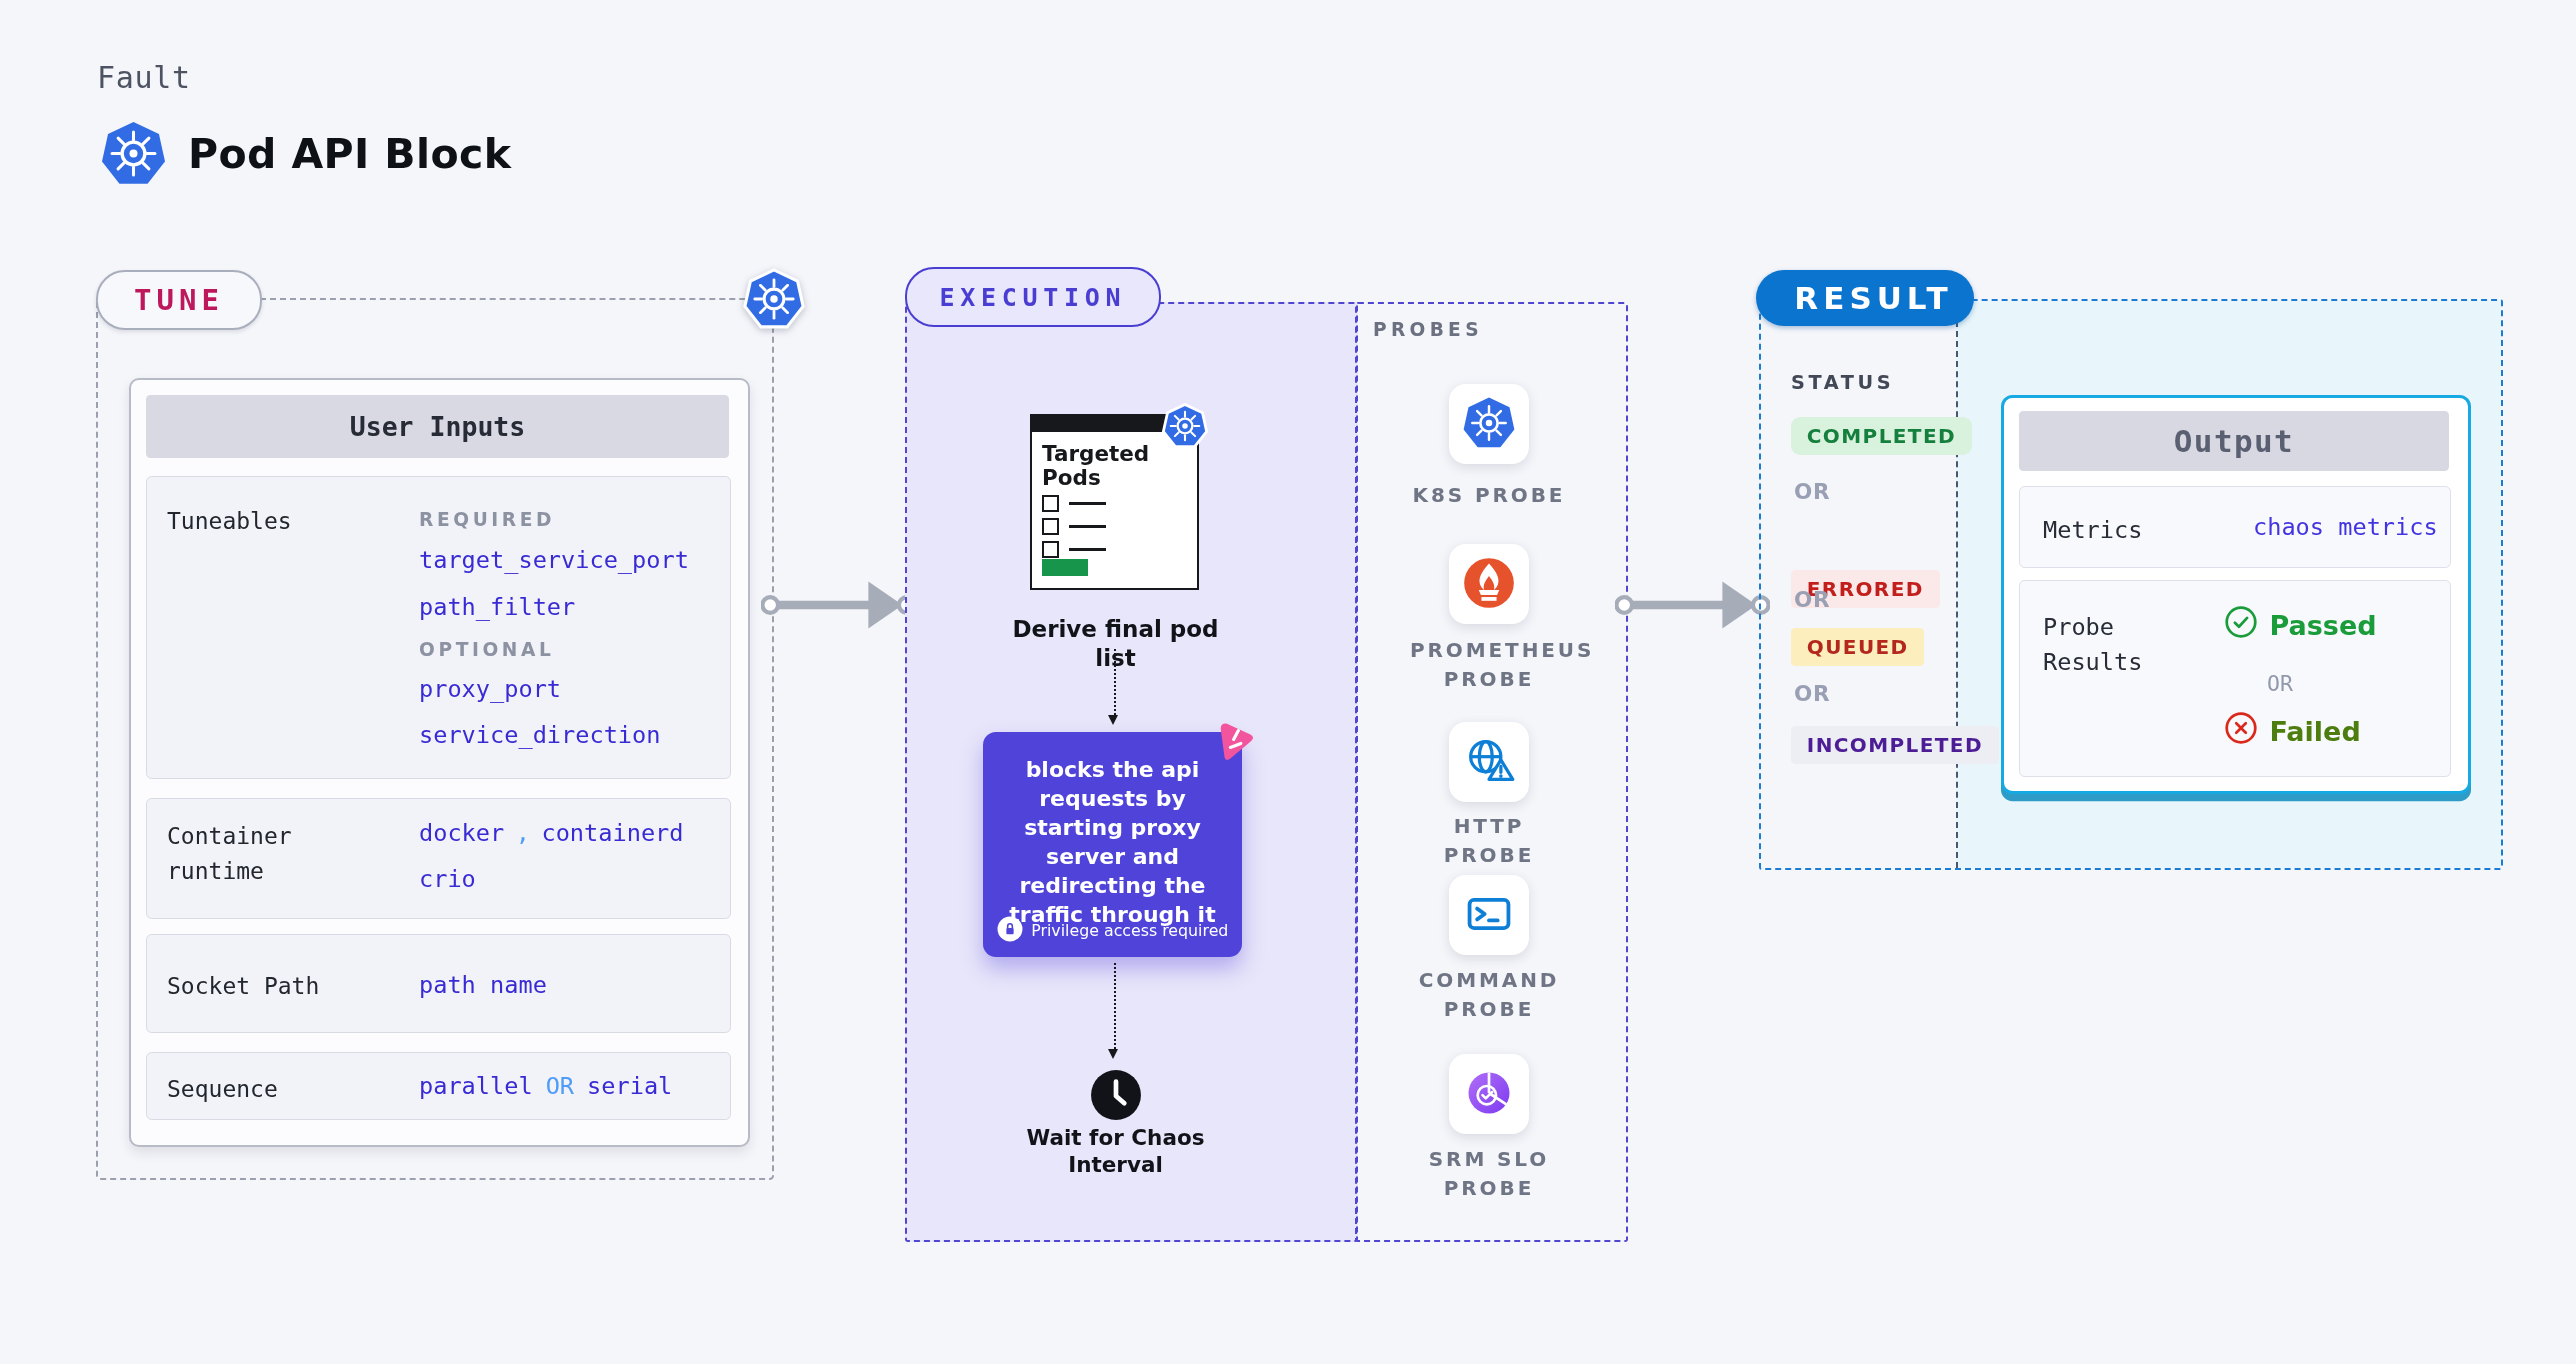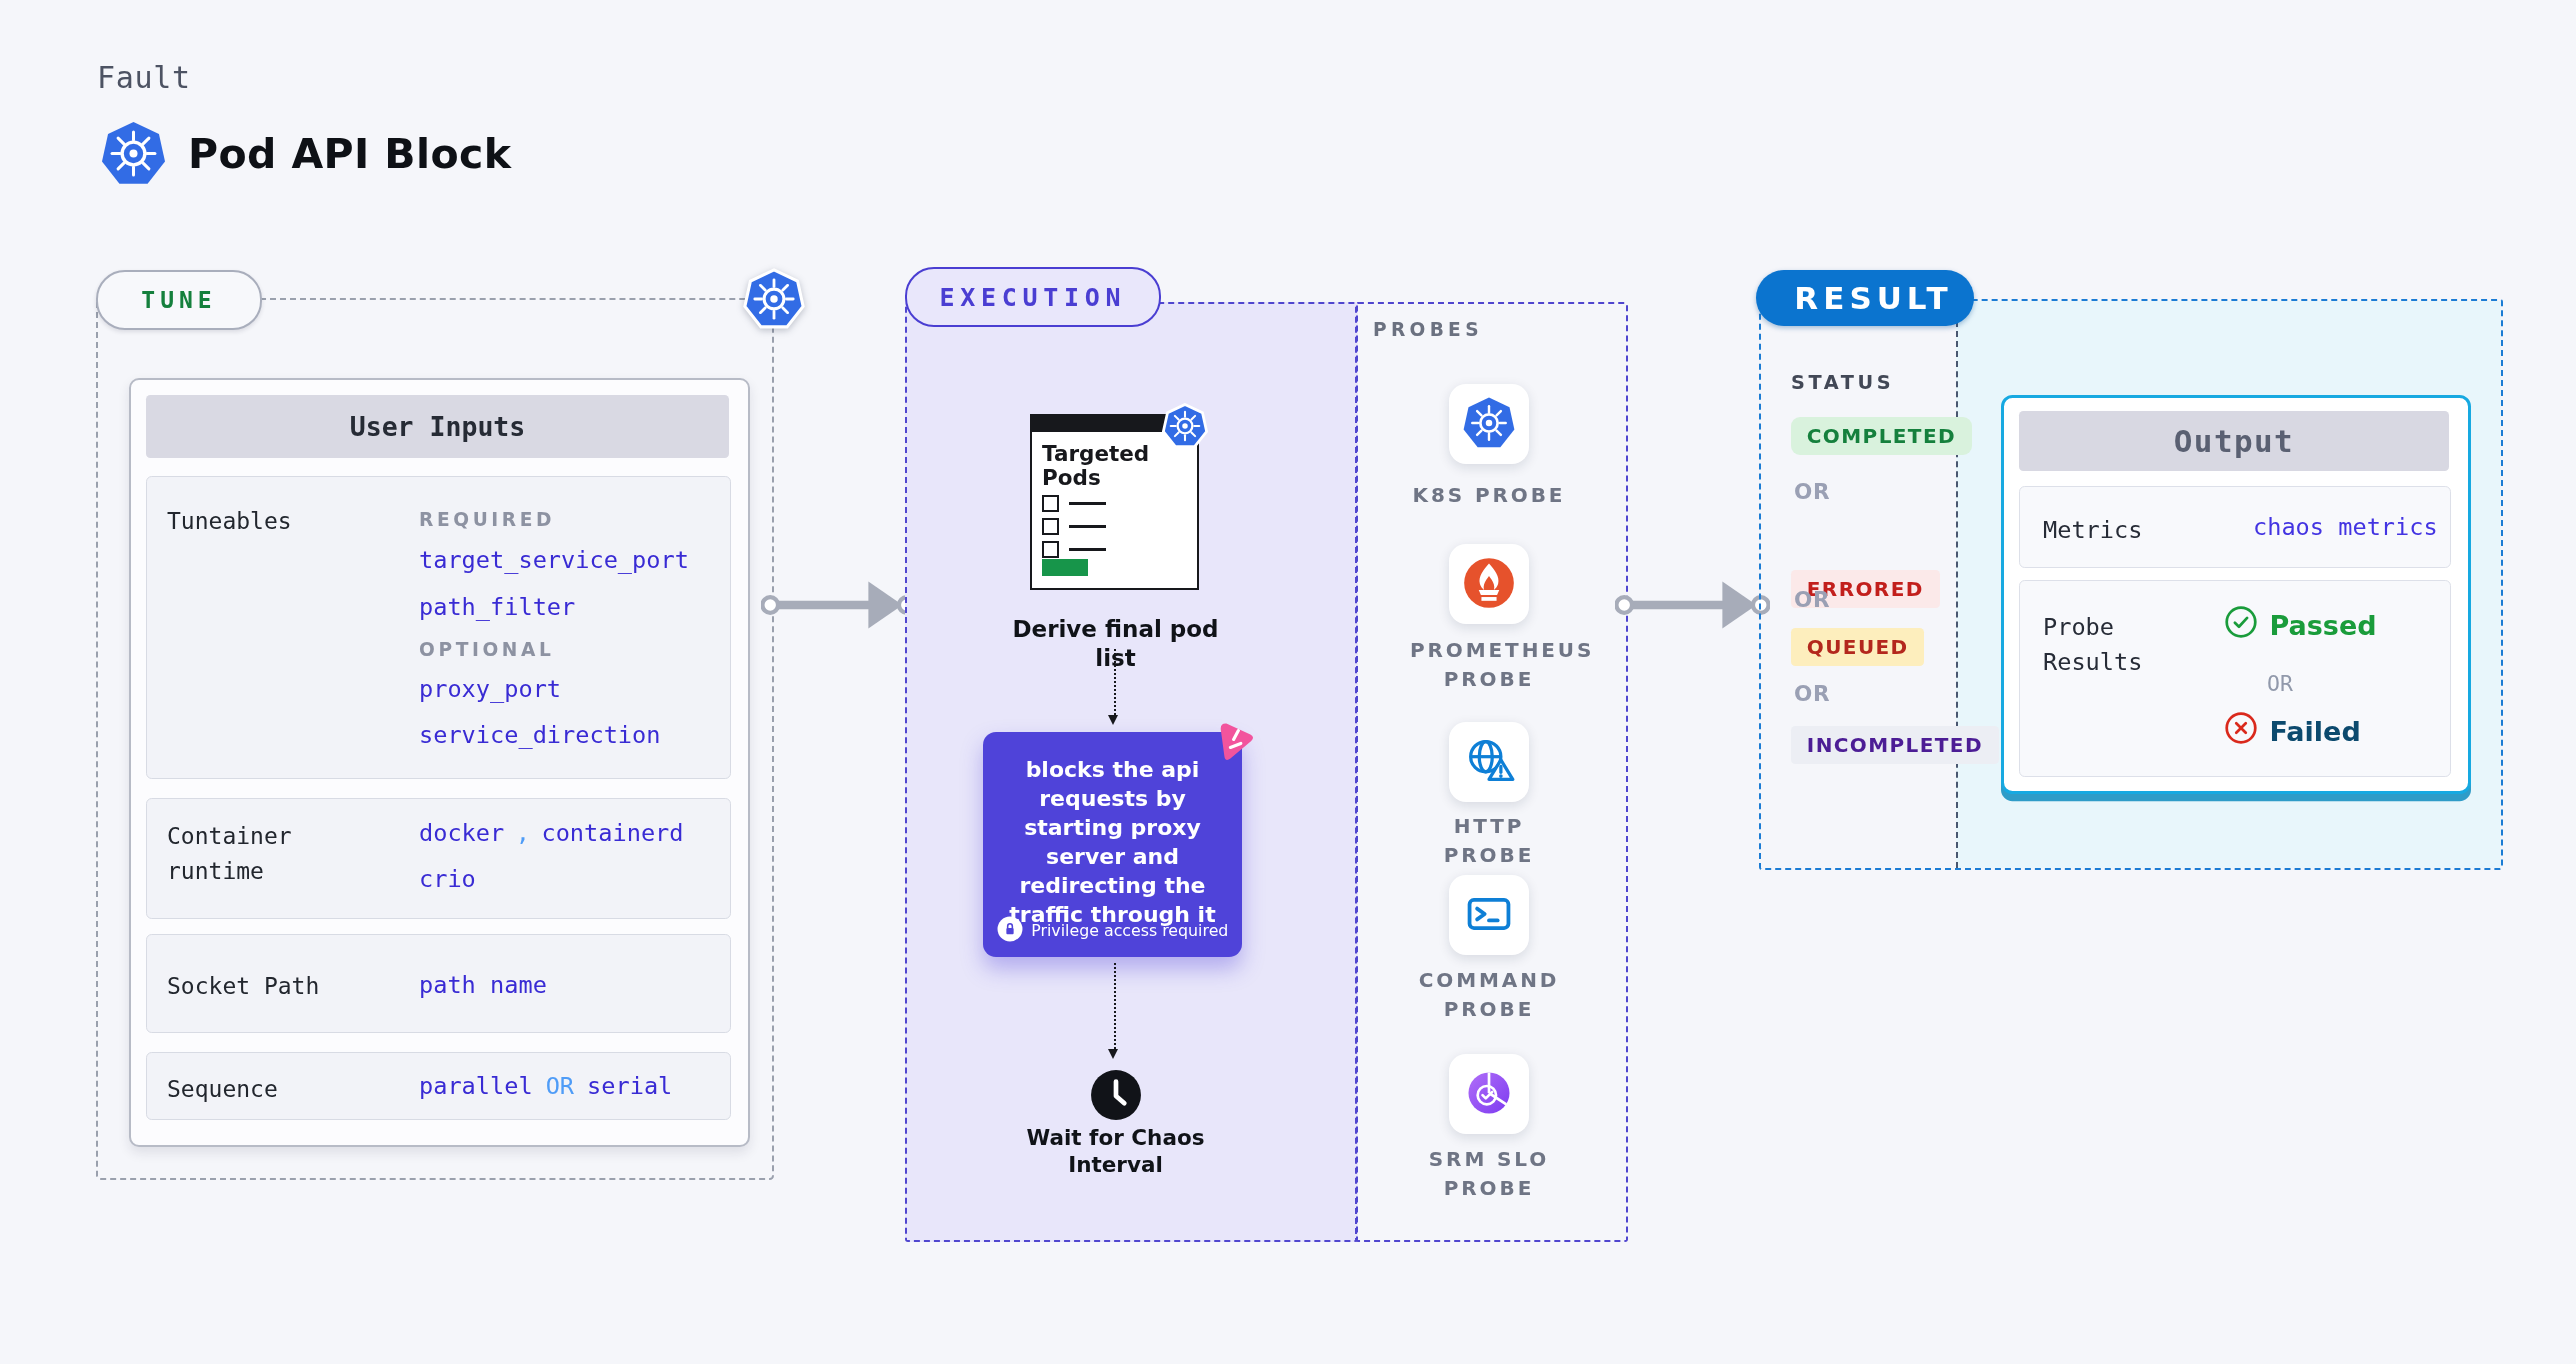--- a/index.html
+++ b/index.html
@@ -13,21 +13,21 @@
   .mono{font-family:"DejaVu Sans Mono","Liberation Mono",monospace;}
 
   
   .eyebrow{left:97px;top:60px;font-size:30px;color:#4d5363;letter-spacing:0.7px;}
   .hlogo{left:100px;top:120px;width:67px;height:67px;}
   .htitle{left:188px;top:130px;font-size:41px;font-weight:800;color:#0e1116;letter-spacing:0.4px;}
 
   
   .pill{display:flex;align-items:center;justify-content:center;border-radius:29px;font-weight:bold;}
   .tune-pill{left:96px;top:270px;width:162px;height:56px;background:#f7f8fb;border:2.1px solid #a9aebc;
-    font-size:23px;letter-spacing:5px;color:#15803d;box-shadow:0 2.1px 4.3px rgba(30,35,60,.12);}
+    font-size:29px;letter-spacing:5px;color:#be185d;box-shadow:0 2.1px 4.3px rgba(30,35,60,.12);}
   .exec-pill{left:905px;top:267px;width:252px;height:56px;background:#e9e7fb;border:2.9px solid #4a3ed2;
     font-size:25px;letter-spacing:5.7px;color:#4a3ed2;}
   .result-pill{left:1756px;top:270px;width:201px;height:56px;background:#0b74cf;
     font-size:31px;letter-spacing:5px;color:#fff;box-shadow:0 2.1px 5.7px rgba(10,80,150,.35);padding-left:17px;}
 
   
   .tune-box{left:96px;top:298px;width:674px;height:878px;border:2.1px dashed #9aa0ad;border-radius:4.3px;}
   .tune-k8s{left:743px;top:268px;width:62px;height:62px;filter:drop-shadow(0 2.1px 3.6px rgba(20,30,60,.25));}
   .ui-card{left:129px;top:378px;width:617px;height:765px;background:#fcfcfe;border:2.1px solid #b7bbc6;
     border-radius:10px;box-shadow:0 5.7px 11.5px rgba(25,30,55,.10);}
@@ -376,21 +376,21 @@
   <div class="res-line" style="top:24px;color:#1a9c3b;">
     <span>
       <svg viewBox="0 0 100 100" width="34" height="34">
         <circle cx="50" cy="50" r="42" fill="none" stroke="#1a9c3b" stroke-width="8"></circle>
         <path d="M32,52 l12,12 l24,-26" fill="none" stroke="#1a9c3b" stroke-width="8" stroke-linecap="round" stroke-linejoin="round"></path>
       </svg>
     </span>
     <span>Passed</span>
   </div>
   <div class="mono" style="position:absolute;left:247px;top:90px;font-size:21.5px;color:#9199ab;">OR</div>
-  <div class="res-line" style="top:130px;color:#0c4a6e;">
+  <div class="res-line" style="top:130px;color:#4d7c0f;">
     <span>
       <svg viewBox="0 0 100 100" width="34" height="34">
         <circle cx="50" cy="50" r="42" fill="none" stroke="#da291c" stroke-width="8"></circle>
         <path d="M36,36 l28,28 M64,36 l-28,28" fill="none" stroke="#da291c" stroke-width="8" stroke-linecap="round"></path>
       </svg>
     </span>
     <span>Failed</span>
   </div>
 </div>
 

